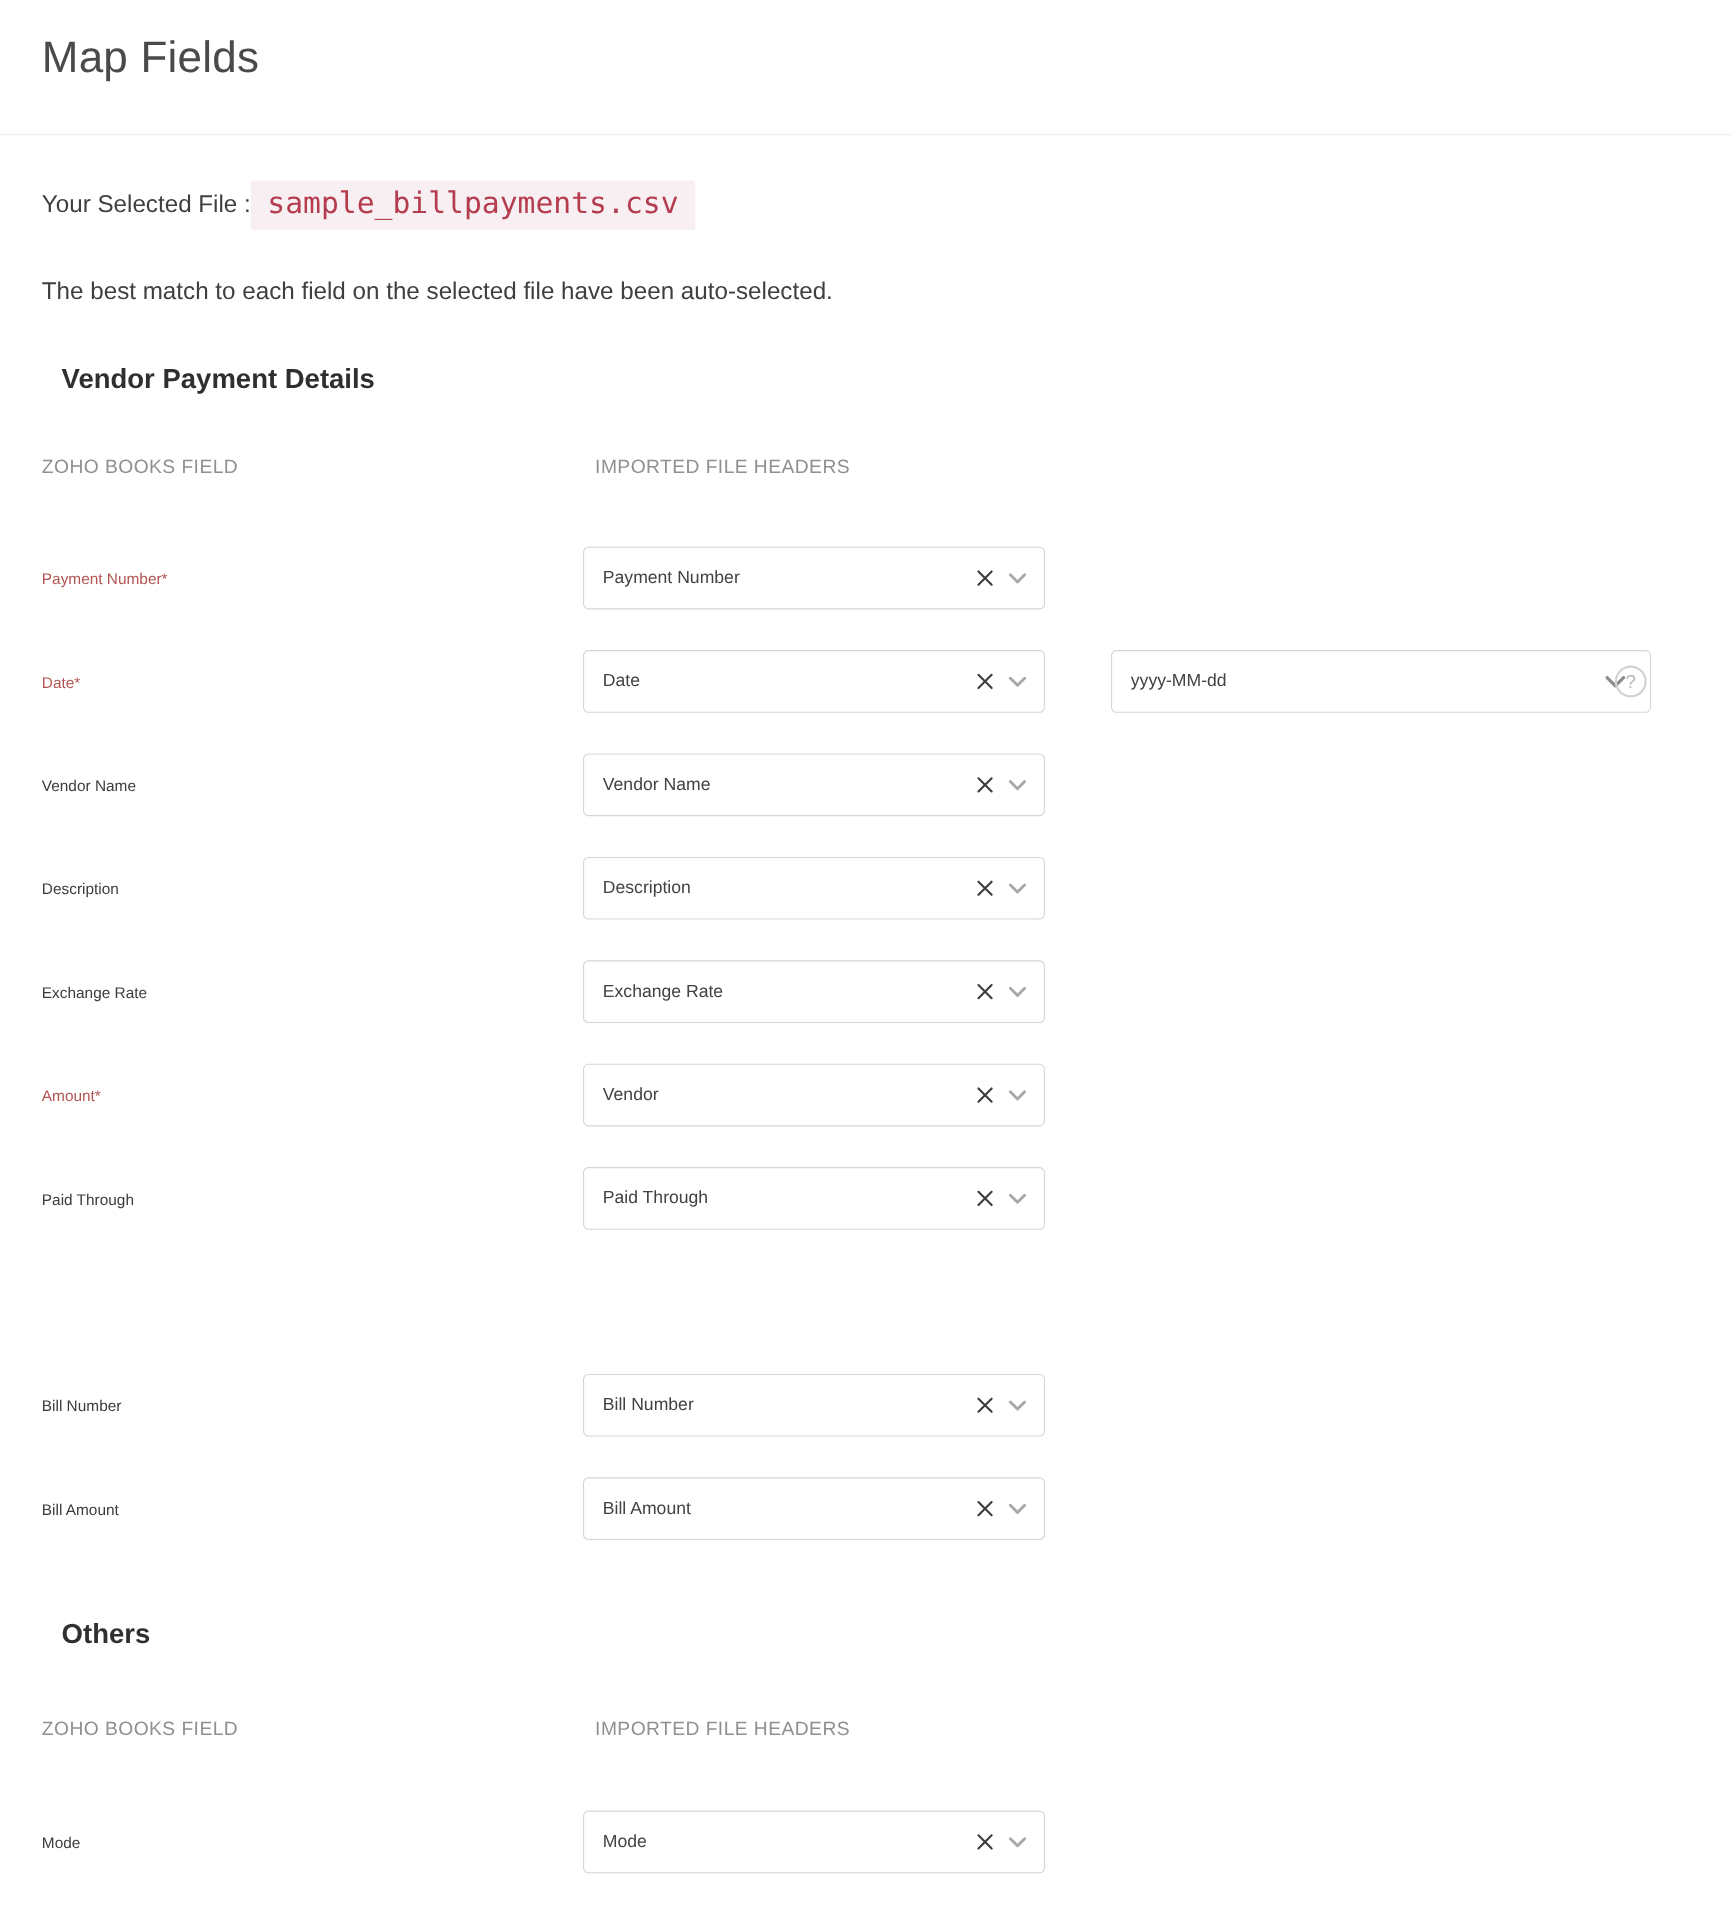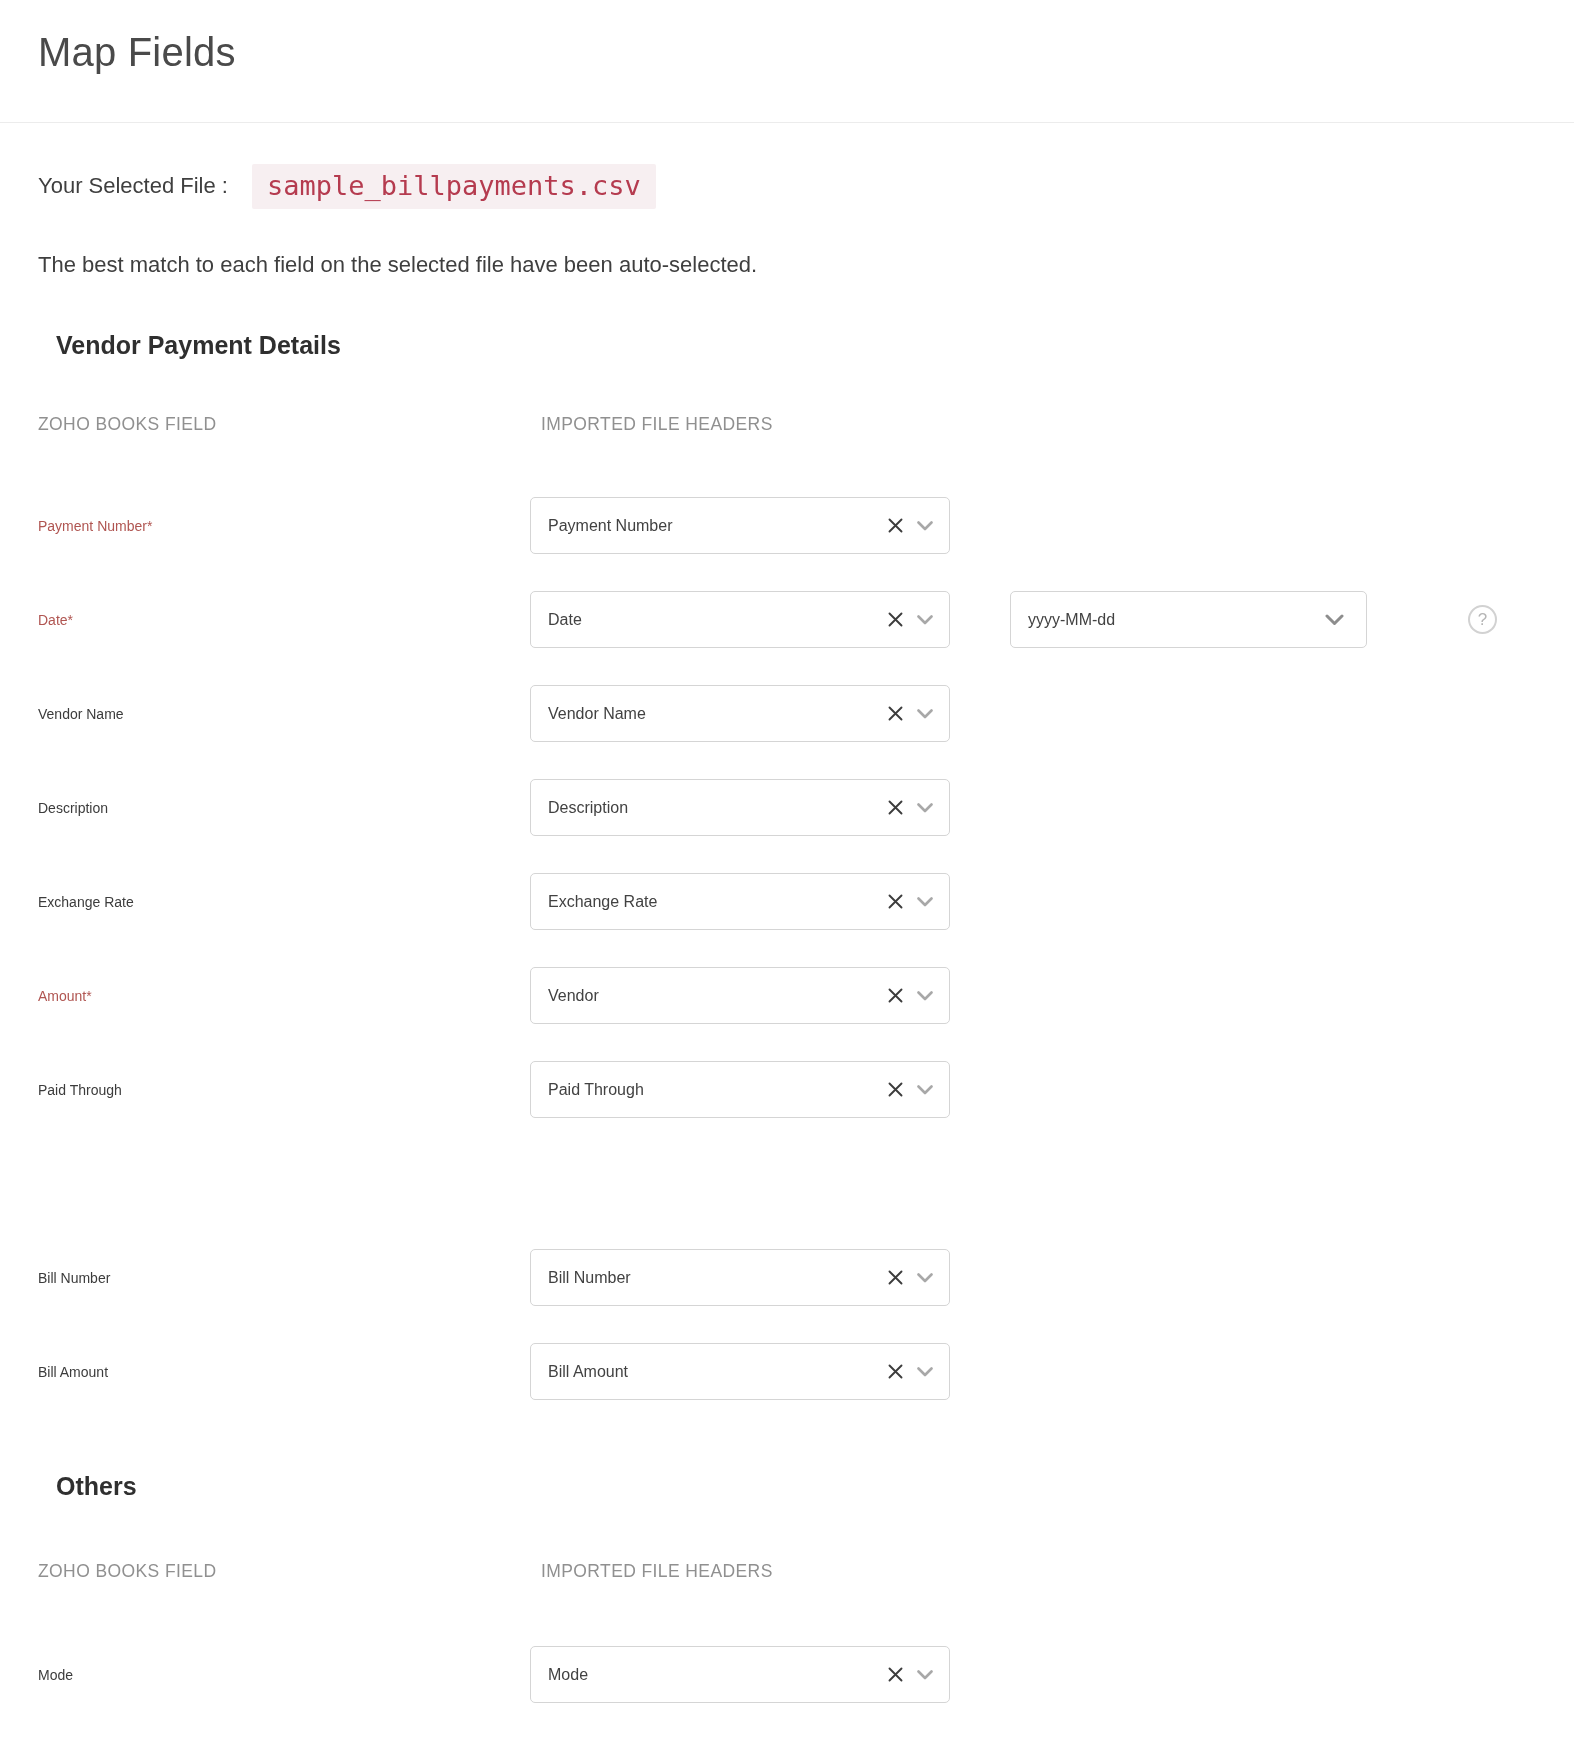--- a/index.html
+++ b/index.html
@@ -33,21 +33,21 @@
   .file-line {
     position:absolute;
     left:38px; top:160px;
     height:52px;
     display:flex;
     align-items:center;
     font-size:22px;
     color:#3f3f3f;
   }
   .file-chip {
-    margin-left:24px;
+    margin-left:0;
     background:#f7eff1;
     color:#b53b4f;
     font-family:"DejaVu Sans Mono","Liberation Mono",monospace;
     font-size:27px;
     padding:6px 15px 8px 15px;
     border-radius:2px;
     white-space:nowrap;
   }
 
   .note-line {
@@ -100,21 +100,21 @@
     height:57px;
     border:1px solid #d5d5d5;
     border-radius:5px;
     background:#fff;
     display:flex;
     align-items:center;
     cursor:pointer;
   }
   .select-box.date-format {
     left:1010px;
-    width:357px;
+    width:491px;
   }
   .select-value {
     margin-left:17px;
     font-size:16px;
     color:#424242;
     white-space:nowrap;
   }
   .select-value.placeholder { color:#9e9e9e; }
   .flex-sp { flex:1; }
 

